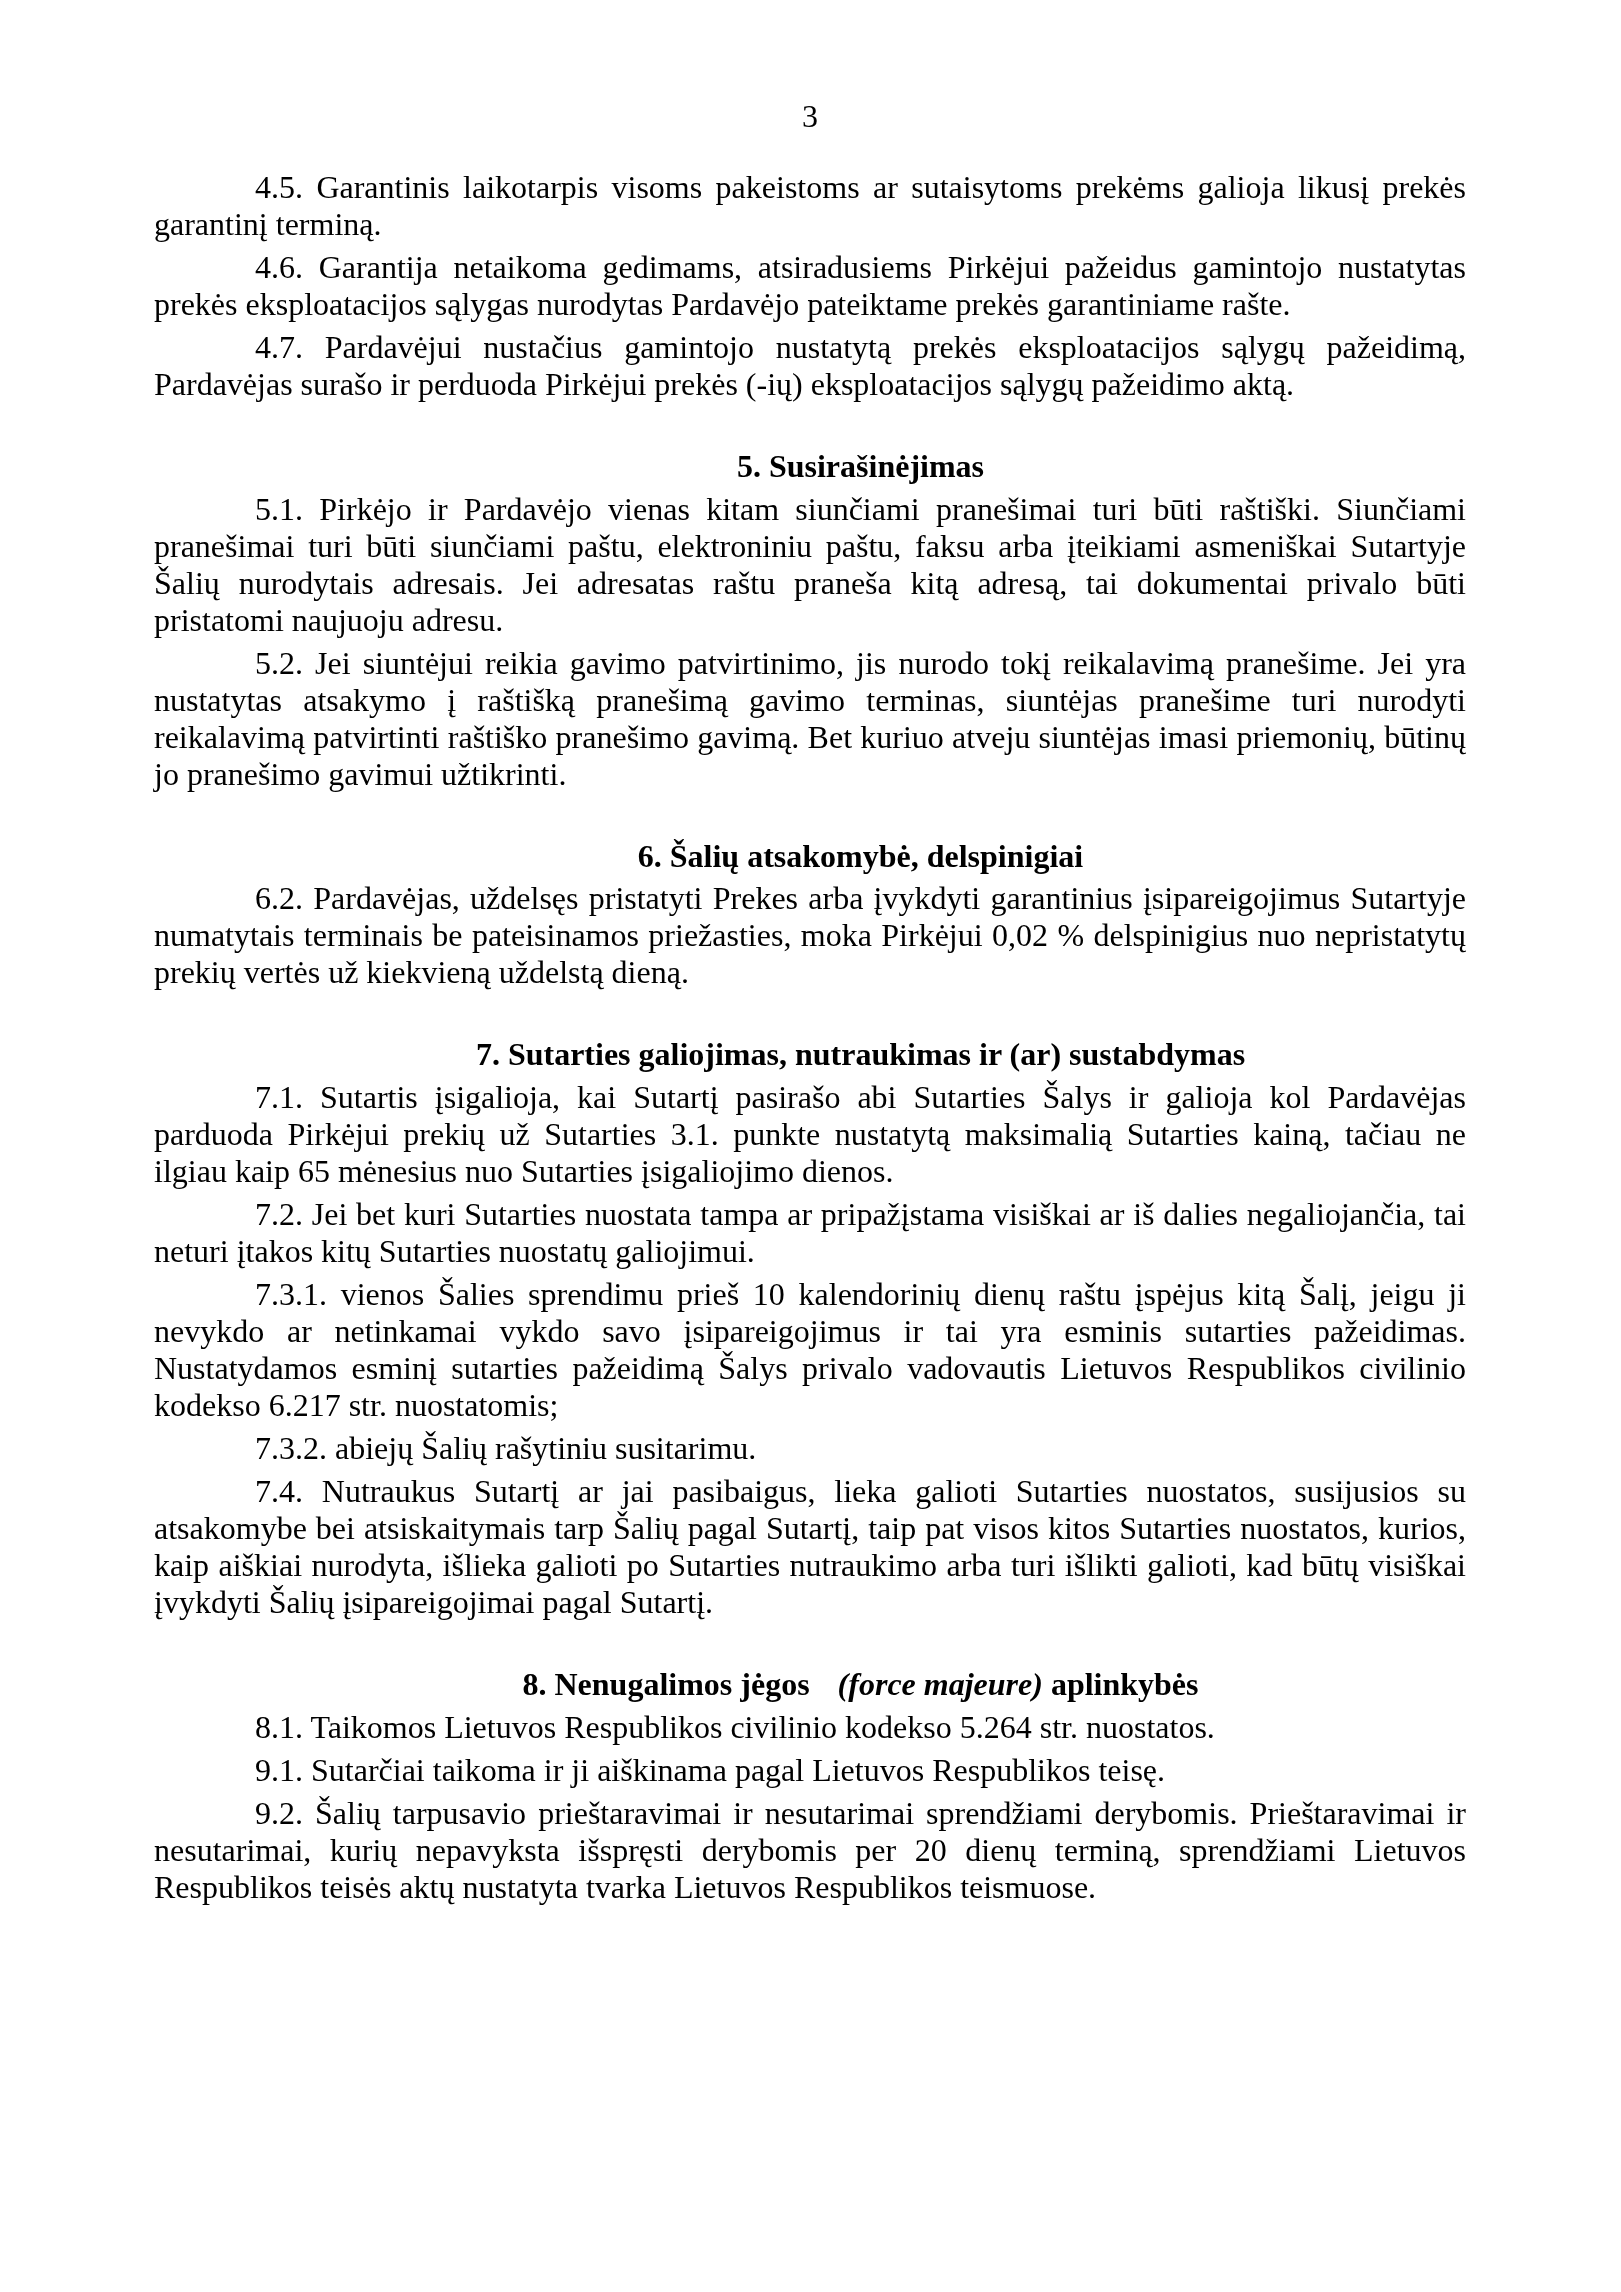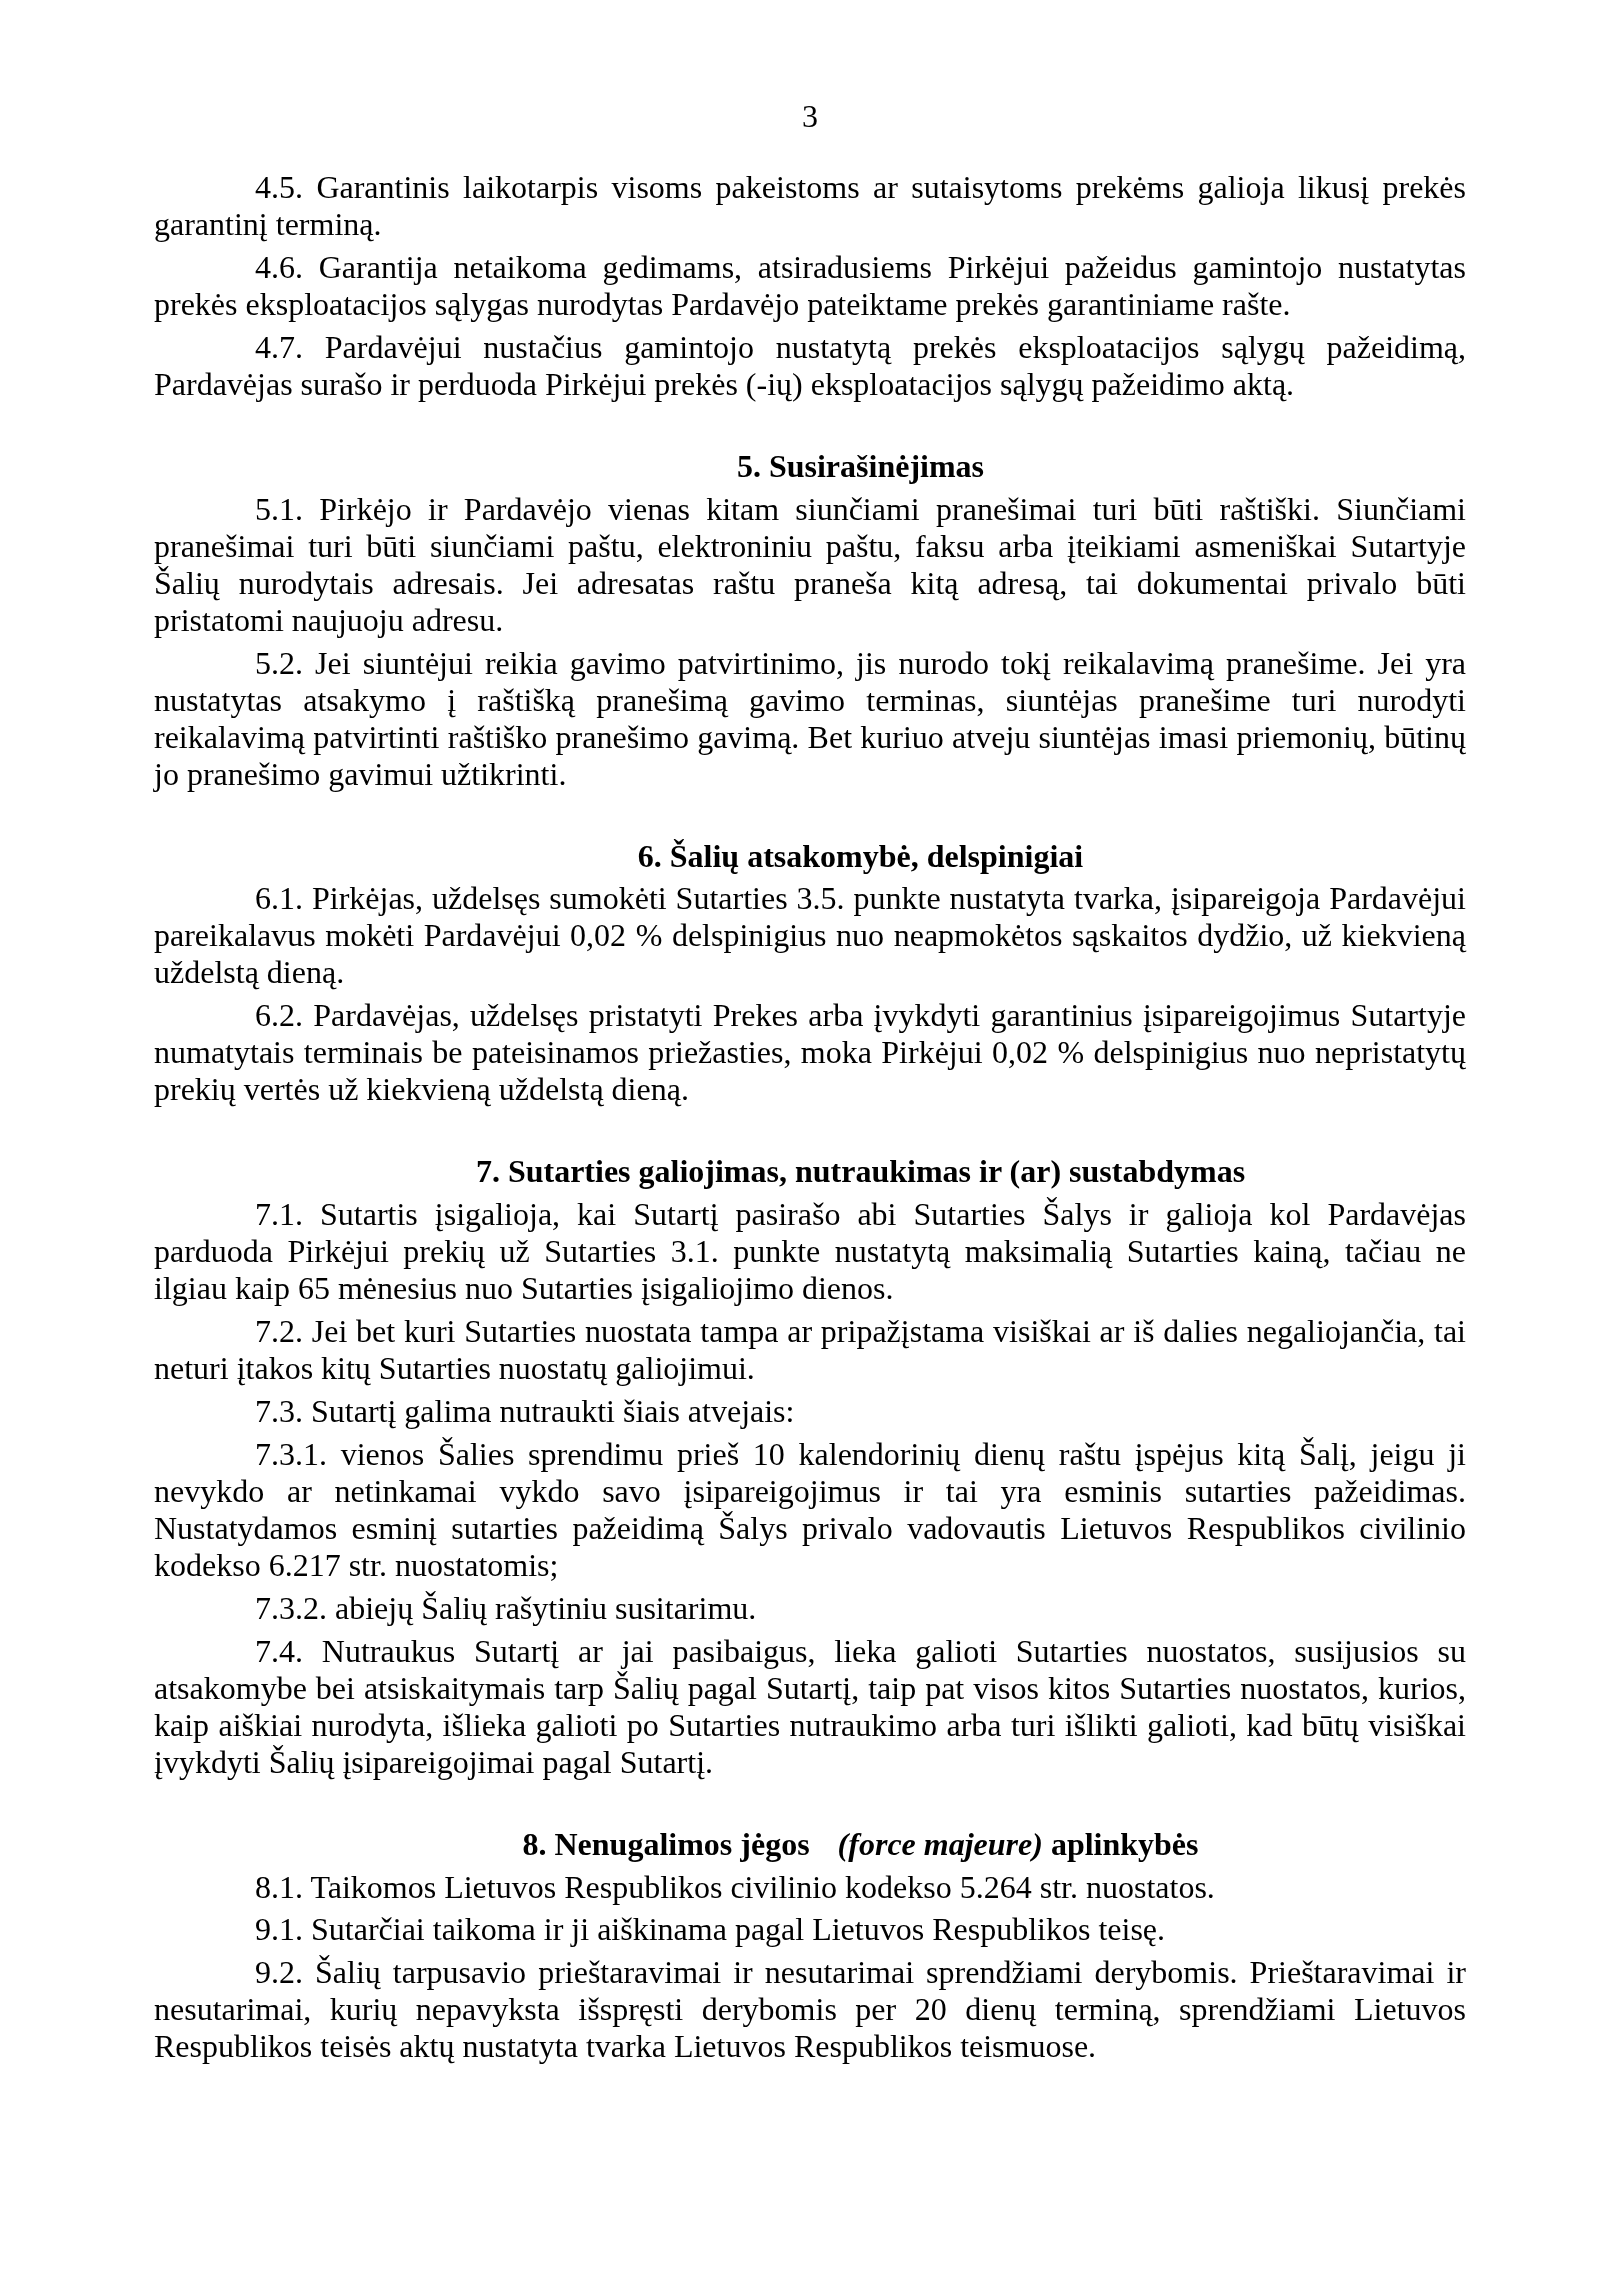--- a/index.html
+++ b/index.html
@@ -54,27 +54,25 @@
 
   <p class="para">4.5. Garantinis laikotarpis visoms pakeistoms ar sutaisytoms prekėms galioja likusį prekės garantinį terminą.</p>
   <p class="para">4.6. Garantija netaikoma gedimams, atsiradusiems Pirkėjui pažeidus gamintojo nustatytas prekės eksploatacijos sąlygas nurodytas Pardavėjo pateiktame prekės garantiniame rašte.</p>
   <p class="para">4.7. Pardavėjui nustačius gamintojo nustatytą prekės eksploatacijos sąlygų pažeidimą, Pardavėjas  surašo ir perduoda Pirkėjui prekės (-ių) eksploatacijos sąlygų pažeidimo aktą.</p>
 
   <div class="heading">5. Susirašinėjimas</div>
   <p class="para">5.1. Pirkėjo ir Pardavėjo vienas kitam siunčiami pranešimai turi būti raštiški. Siunčiami pranešimai turi būti siunčiami paštu, elektroniniu paštu, faksu arba įteikiami asmeniškai Sutartyje Šalių nurodytais adresais. Jei adresatas raštu praneša kitą adresą, tai dokumentai privalo būti pristatomi naujuoju adresu.</p>
   <p class="para">5.2. Jei siuntėjui reikia gavimo patvirtinimo, jis nurodo tokį reikalavimą pranešime. Jei yra nustatytas atsakymo į raštišką pranešimą gavimo terminas, siuntėjas pranešime turi nurodyti reikalavimą patvirtinti raštiško pranešimo gavimą. Bet kuriuo atveju siuntėjas imasi priemonių, būtinų jo pranešimo gavimui užtikrinti.</p>
 
   <div class="heading">6. Šalių atsakomybė, delspinigiai</div>
-  <p class="para">6.1. Pirkėjas, uždelsęs sumokėti Sutarties 3.5. punkte nustatyta tvarka, įsipareigoja Pardavėjui pareikalavus mokėti Pardavėjui 0,02 % delspinigius nuo neapmokėtos sąskaitos dydžio, už kiekvieną uždelstą dieną.</p>
   <p class="para">6.2. Pardavėjas, uždelsęs pristatyti Prekes arba įvykdyti garantinius įsipareigojimus Sutartyje numatytais terminais be pateisinamos priežasties, moka Pirkėjui 0,02 % delspinigius nuo nepristatytų prekių vertės už kiekvieną uždelstą dieną.</p>
 
   <div class="heading">7. Sutarties galiojimas, nutraukimas ir (ar) sustabdymas</div>
   <p class="para">7.1. Sutartis įsigalioja, kai Sutartį pasirašo abi Sutarties Šalys ir galioja kol Pardavėjas parduoda Pirkėjui prekių už Sutarties 3.1. punkte nustatytą maksimalią Sutarties kainą, tačiau ne ilgiau kaip 65 mėnesius nuo Sutarties įsigaliojimo dienos.</p>
   <p class="para">7.2. Jei bet kuri Sutarties nuostata tampa ar pripažįstama visiškai ar iš dalies negaliojančia, tai neturi įtakos kitų Sutarties nuostatų galiojimui.</p>
-  <p class="para">7.3. Sutartį galima nutraukti šiais atvejais:</p>
   <p class="para">7.3.1. vienos Šalies sprendimu prieš 10 kalendorinių dienų raštu įspėjus kitą Šalį, jeigu ji nevykdo ar netinkamai vykdo savo įsipareigojimus ir tai yra esminis sutarties pažeidimas. Nustatydamos esminį sutarties pažeidimą Šalys privalo vadovautis Lietuvos Respublikos civilinio kodekso 6.217 str. nuostatomis;</p>
   <p class="para">7.3.2. abiejų Šalių rašytiniu susitarimu.</p>
   <p class="para">7.4. Nutraukus Sutartį ar jai pasibaigus, lieka galioti Sutarties nuostatos, susijusios su atsakomybe bei atsiskaitymais tarp Šalių pagal Sutartį, taip pat visos kitos Sutarties nuostatos, kurios, kaip aiškiai nurodyta, išlieka galioti po Sutarties nutraukimo arba turi išlikti galioti, kad būtų visiškai įvykdyti Šalių įsipareigojimai pagal Sutartį.</p>
 
   <div class="heading"><span>8. Nenugalimos jėgos </span><span class="bi">(force majeure)</span><span> aplinkybės</span></div>
   <p class="para">8.1. Taikomos Lietuvos Respublikos civilinio kodekso 5.264 str. nuostatos.</p>
 
   <p class="para">9.1. Sutarčiai taikoma ir ji aiškinama pagal Lietuvos Respublikos teisę.</p>
   <p class="para">9.2. Šalių tarpusavio prieštaravimai ir nesutarimai sprendžiami derybomis. Prieštaravimai ir nesutarimai, kurių nepavyksta išspręsti derybomis per 20 dienų terminą, sprendžiami Lietuvos Respublikos teisės aktų nustatyta tvarka Lietuvos Respublikos teismuose.</p>
 

